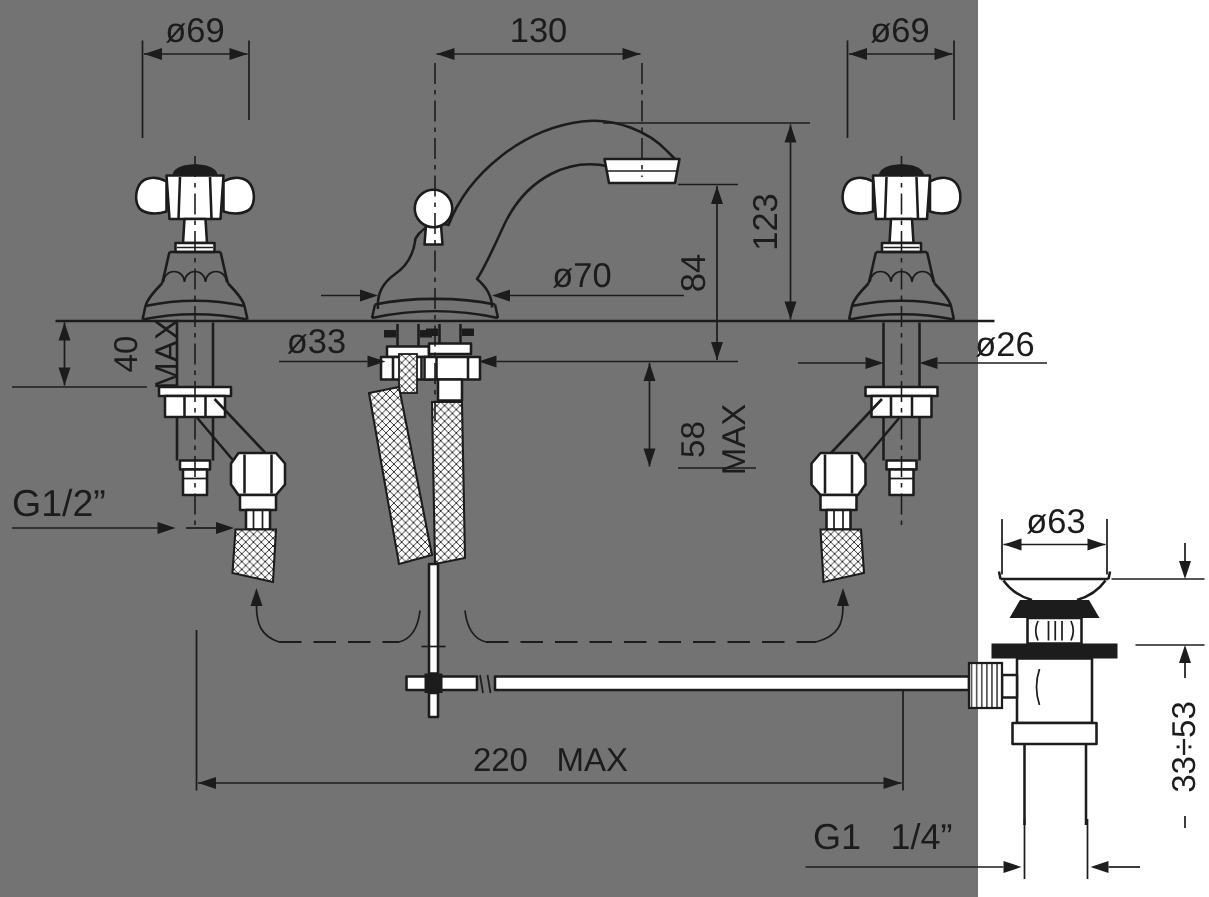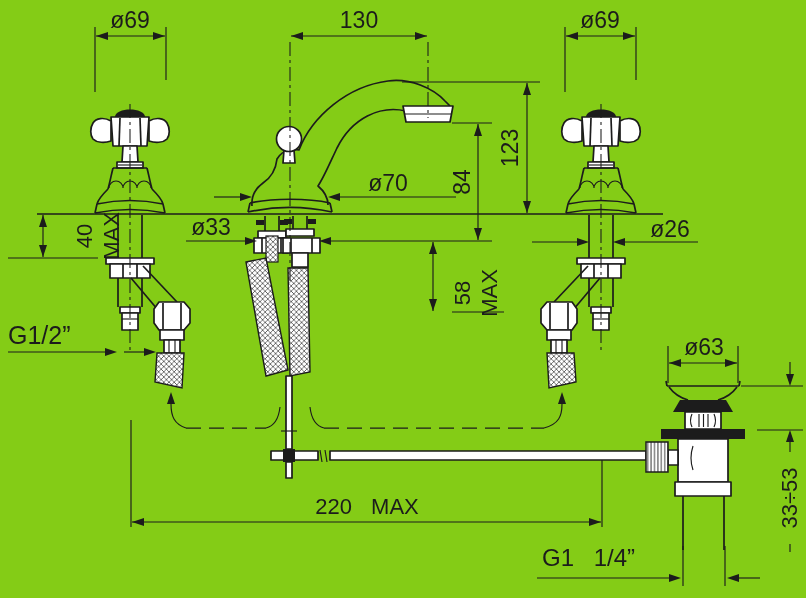--- a/index.html
+++ b/index.html
@@ -1,16 +1,16 @@
 <!DOCTYPE html>
 <html><head>
 <meta charset="utf-8">
 <style>
   html,body{margin:0;padding:0;background:#ffffff;}
-  .stage{width:806px;height:598px;position:relative;background:#84cc16;}
+  .stage{width:652px;height:598px;position:relative;background:#737373;}
   svg{display:block;}
   .ln{stroke:#1c1c1c;stroke-width:1.7;fill:none;stroke-linejoin:round;}
   .lnw{stroke:#1c1c1c;stroke-width:1.7;fill:#ffffff;stroke-linejoin:round;}
   .thin{stroke:#1c1c1c;stroke-width:1.15;fill:none;}
   .cl{stroke:#1c1c1c;stroke-width:1.05;fill:none;stroke-dasharray:14 4 3 4;}
   .dsh{stroke:#1c1c1c;stroke-width:1.25;fill:none;stroke-dasharray:15 8;}
   .fl{fill:#1c1c1c;stroke:none;}
   .txt{font-family:"Liberation Sans","DejaVu Sans",sans-serif;font-size:23px;fill:#1c1c1c;}
   .t22{font-size:22px;}
   .t24{font-size:24px;}

